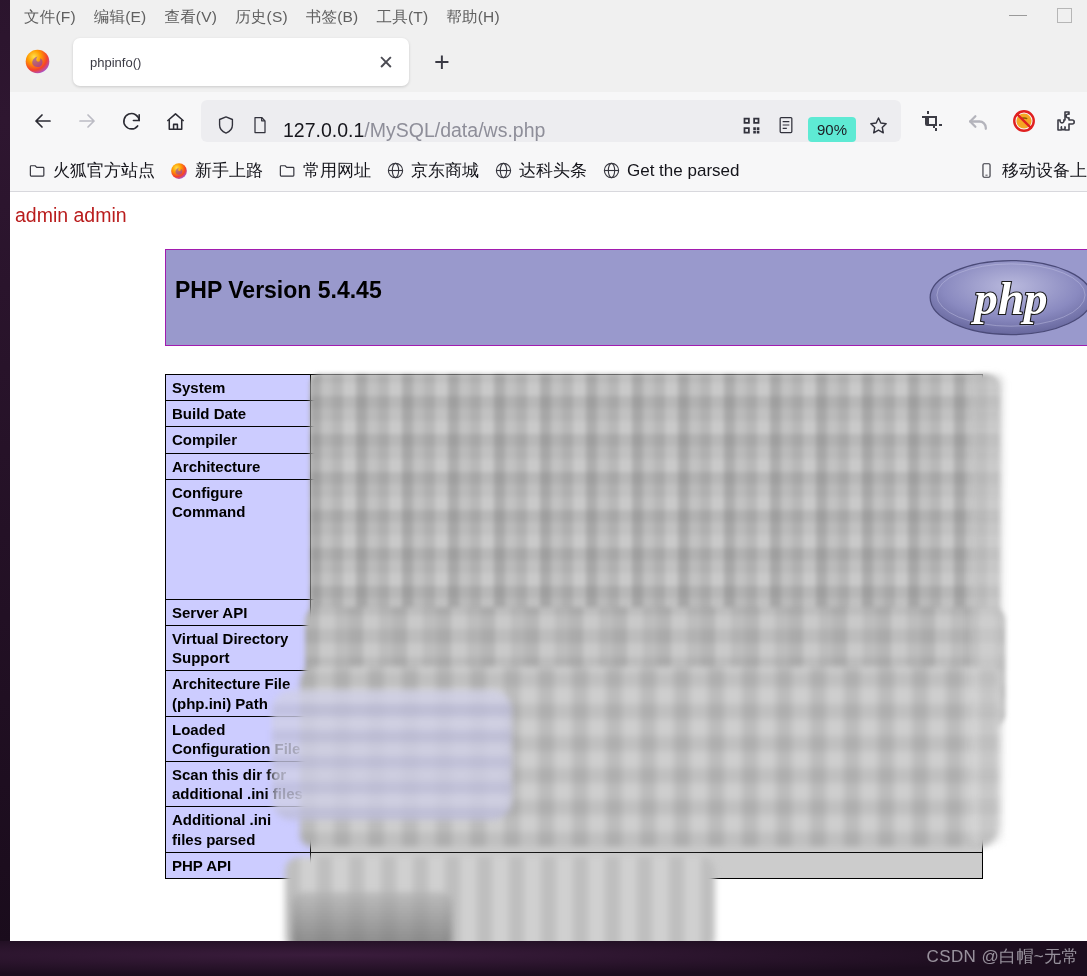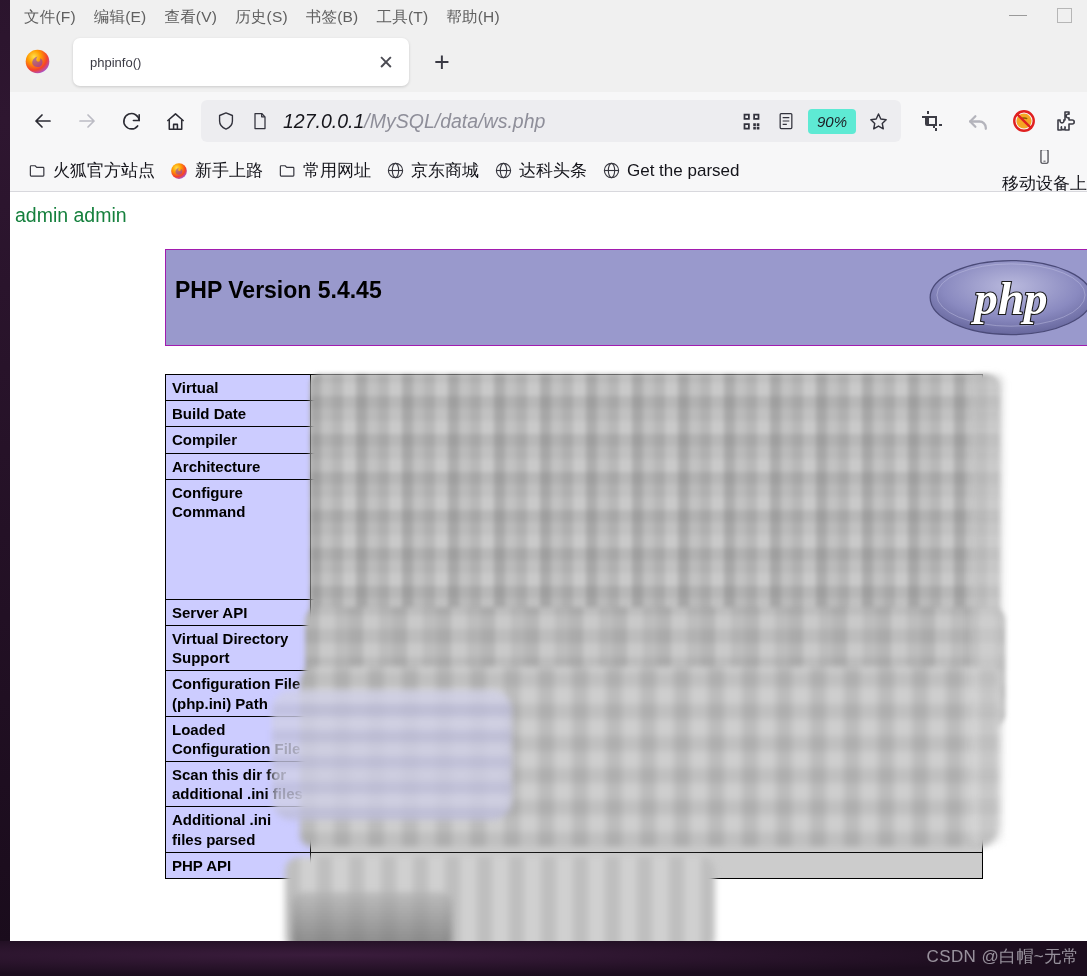--- a/index.html
+++ b/index.html
@@ -106,24 +106,23 @@
     flex: none;
   }
   .nav-btn.disabled { color: #bcbcc4; }
   .nav-btn:first-child { margin-left: 11px; }
 
   .urlbar {
     flex: 1;
     height: 42px; margin: 0 8px 0 4px;
     background: #ededf0;
     border-radius: 6px;
-    display: flex; align-items: center;
+    display: flex; align-items: flex-end;
     padding: 0 6px 0 8px;
     min-width: 0;
-    font-style: italic;
   }
   .url-icon {
     width: 34px; height: 34px; flex: none;
     display: flex; align-items: center; justify-content: center;
     color: #32323c;
   }
   .url-text {
     flex: 1; min-width: 0;
     font-size: 19.5px;
     white-space: nowrap; overflow: hidden;
@@ -168,21 +167,21 @@
 
   
   .page {
     position: absolute; left: 0; top: 192px;
     width: 1077px; height: 749px;
     background: #ffffff;
     overflow: hidden;
   }
   .page-topline {
     position: absolute; left: 5px; top: 12px;
-    font-size: 19.5px; color: #15803d;
+    font-size: 19.5px; color: #b91c1c;
   }
 
   .php-banner {
     position: absolute; left: 155px; top: 57px;
     width: 942px; height: 97px;
     background: #9999cc;
     border: 1px solid #a21caf;
   }
   .php-version {
     position: absolute; left: 9px; top: 27px;
@@ -506,21 +505,21 @@
           <circle cx="12" cy="12" r="9"></circle>
           <ellipse cx="12" cy="12" rx="4" ry="9"></ellipse>
           <path d="M3 12h18"></path>
         </svg>
       </span>
       <span>Get the parsed</span>
     </div>
 
     <div class="bm-spacer"></div>
 
-    <div class="bm" style="padding-right:0;flex-direction:column;">
+    <div class="bm" style="padding-right:0;">
       <span class="bm-icon">
         <svg width="17" height="19" viewBox="0 0 24 24" fill="none" stroke="#35353d" stroke-width="1.6" stroke-linejoin="round">
           <rect x="7" y="2.5" width="10" height="19" rx="1.6"></rect>
           <path d="M10.5 18.6h3" stroke-width="1.2"></path>
         </svg>
       </span>
       <span>移动设备上</span>
     </div>
   </div>
 
@@ -540,21 +539,21 @@
         </defs>
         <ellipse cx="100" cy="47" rx="96" ry="44" fill="url(#phpg)" stroke="#4a4a78" stroke-width="1.5"></ellipse>
         <ellipse cx="100" cy="44" rx="88" ry="37" fill="none" stroke="#c9c9e6" stroke-width="1" opacity=".5"></ellipse>
         <text x="100" y="66" text-anchor="middle" font-family="'Liberation Serif', serif" font-size="56" font-style="italic" font-weight="bold" fill="#ffffff" stroke="#1a1a1a" stroke-width="2.6" paint-order="stroke fill">php</text>
       </svg>
     </div>
 
     <table class="info-table">
       <tbody>
         <tr>
-          <td class="k">Virtual</td>
+          <td class="k">System</td>
           <td class="v"></td>
         </tr>
         <tr>
           <td class="k">Build Date</td>
           <td class="v"></td>
         </tr>
         <tr>
           <td class="k">Compiler</td>
           <td class="v"></td>
         </tr>
@@ -568,21 +567,21 @@
         </tr>
         <tr>
           <td class="k">Server API</td>
           <td class="v"></td>
         </tr>
         <tr>
           <td class="k">Virtual Directory Support</td>
           <td class="v"></td>
         </tr>
         <tr>
-          <td class="k">Configuration File (php.ini) Path</td>
+          <td class="k">Architecture File (php.ini) Path</td>
           <td class="v"></td>
         </tr>
         <tr>
           <td class="k">Loaded Configuration File</td>
           <td class="v"></td>
         </tr>
         <tr>
           <td class="k">Scan this dir for additional .ini files</td>
           <td class="v">(none)</td>
         </tr>

